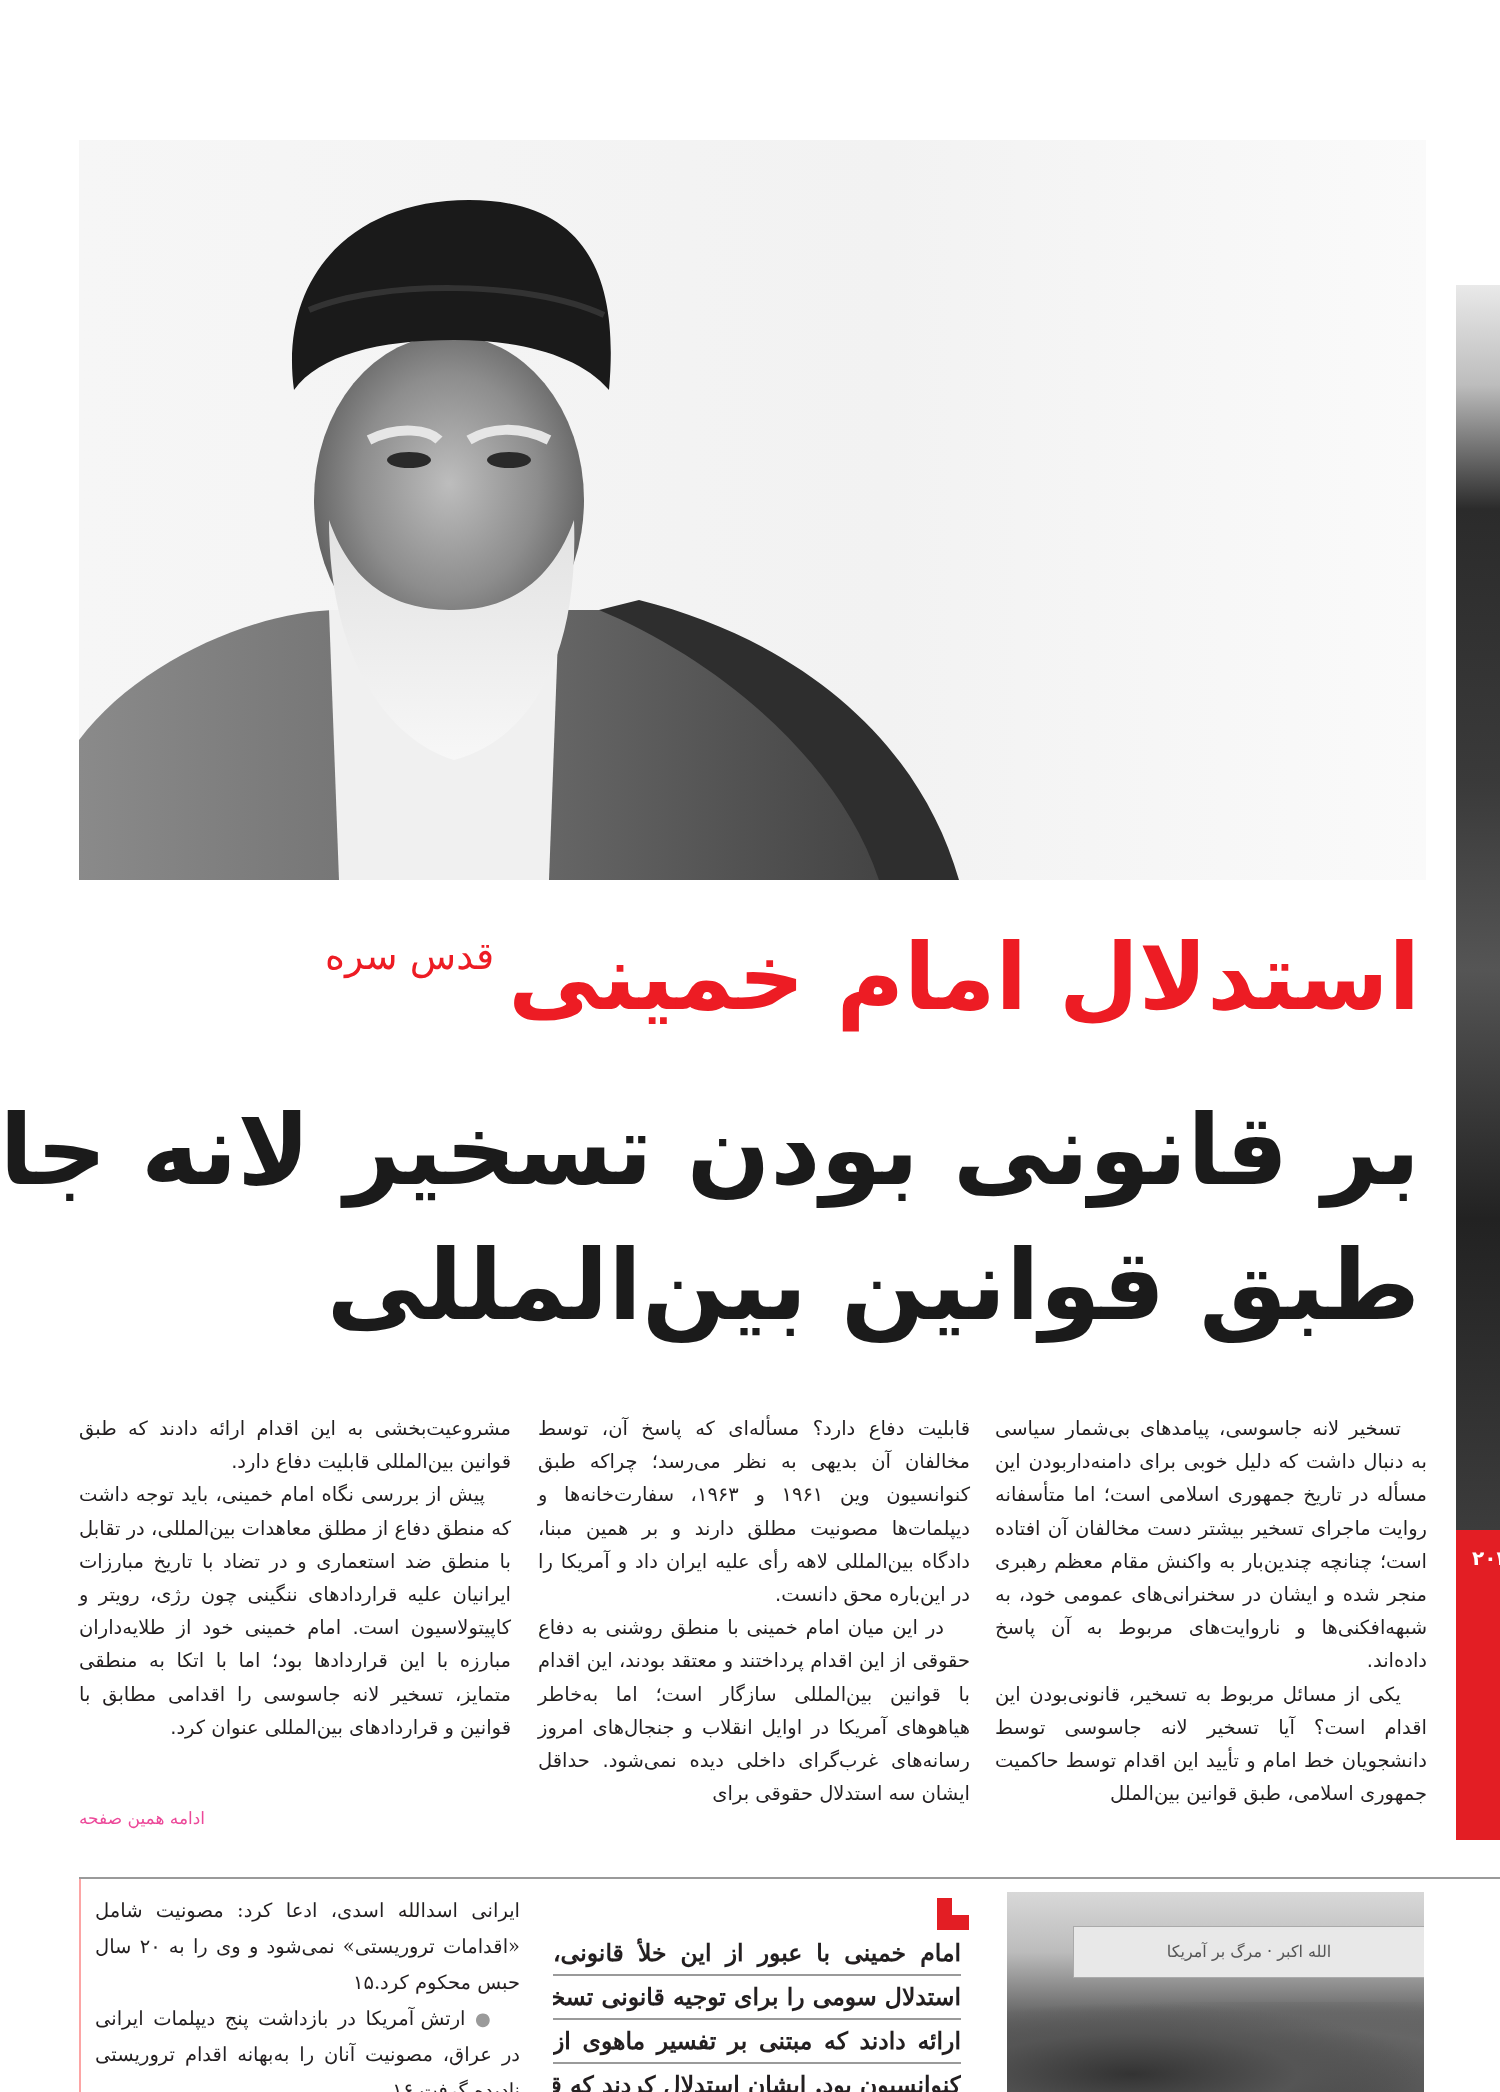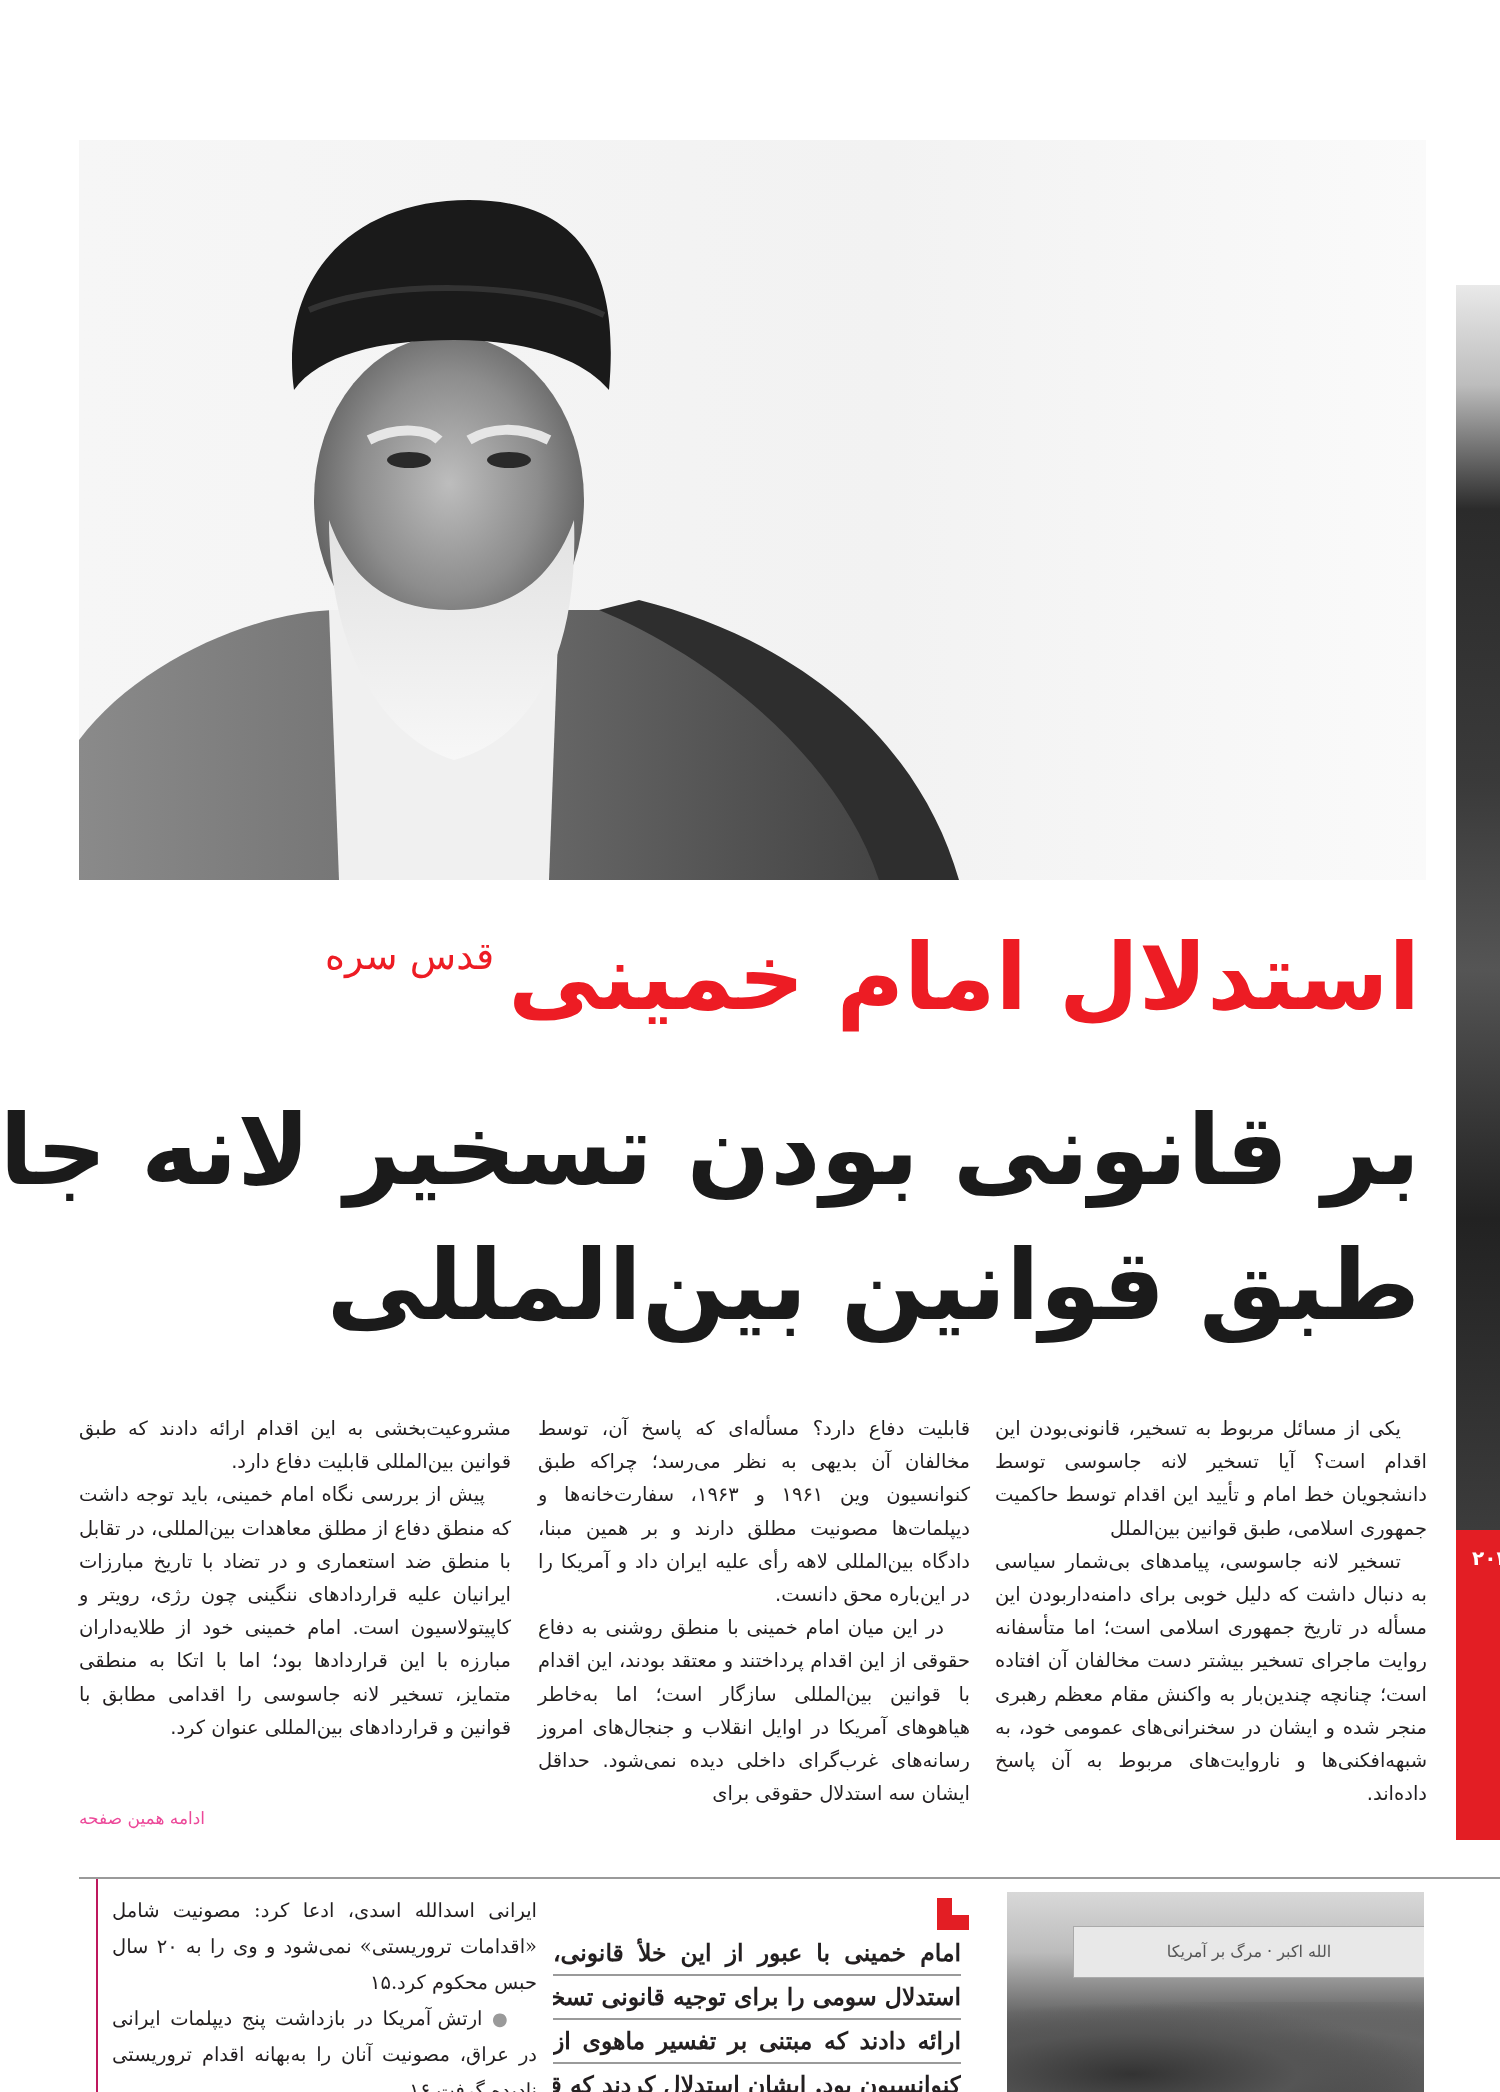--- a/index.html
+++ b/index.html
@@ -35,21 +35,21 @@
   .col p { margin:0; }
   .col p.indent { text-indent:26px; }
   #col-right { left:995px; top:1412px; width:432px; }
   #col-mid   { left:538px; top:1412px; width:432px; }
   #col-left  { left:79px;  top:1412px; width:432px; }
   #continue  { left:79px; top:1808px; width:432px; direction:rtl; text-align:left;
                font-size:17px; color:#ec4899; font-family:"DejaVu Serif", serif; }
 
   
   #bottom-rule { left:79px; top:1877px; width:1421px; height:2px; background:#9a9a9a; }
-  #box-left { left:96px; top:1879px; width:453px; height:213px; border-left:2px solid #be185d; }
+  #box-left { left:79px; top:1879px; width:453px; height:213px; border-left:2px solid #fca5a5; }
   #box-left .col { position:absolute; left:14px; top:14px; width:425px; font-family:"DejaVu Serif", serif;
                    font-size:19.5px; line-height:36px; }
   #box-left .bullet { color:#9a9a9a; font-size:18px; }
 
   #red-corner-v { left:937px; top:1898px; width:15px; height:32px; background:#e31e24; }
   #red-corner-h { left:937px; top:1915px; width:32px; height:15px; background:#e31e24; }
   #pullquote { left:553px; top:1932px; width:408px; direction:rtl; }
   #pullquote .pq-line { font-family:"DejaVu Serif", serif; font-weight:bold; font-size:23.5px;
                         line-height:42px; border-bottom:2px solid #9a9a9a; text-align:justify;
                         text-align-last:justify; white-space:nowrap; overflow:hidden; color:#231f20; }
@@ -116,22 +116,22 @@
   <span>۲۰۲</span>
 </div>
 
 <div id="hl-red" class="abs hl">
   <span>استدلال امام خمینی</span><span class="honorific">قدس سره</span>
 </div>
 <div id="hl-black-1" class="abs hl">بر قانونی بودن تسخیر لانه جاسوسی</div>
 <div id="hl-black-2" class="abs hl">طبق قوانین بین‌المللی</div>
 
 <div id="col-right" class="abs col">
+  <p class="indent">تسخیر لانه جاسوسی، پیامدهای بی‌شمار سیاسی به دنبال داشت که دلیل خوبی برای دامنه‌داربودن این مسأله در تاریخ جمهوری اسلامی است؛ اما متأسفانه روایت ماجرای تسخیر بیشتر دست مخالفان آن افتاده است؛ چنانچه چندین‌بار به واکنش مقام معظم رهبری منجر شده و ایشان در سخنرانی‌های عمومی خود، به شبهه‌افکنی‌ها و ناروایت‌های مربوط به آن پاسخ داده‌اند.</p>
   <p class="indent">یکی از مسائل مربوط به تسخیر، قانونی‌بودن این اقدام است؟ آیا تسخیر لانه جاسوسی توسط دانشجویان خط امام و تأیید این اقدام توسط حاکمیت جمهوری اسلامی، طبق قوانین بین‌الملل</p>
-  <p class="indent">تسخیر لانه جاسوسی، پیامدهای بی‌شمار سیاسی به دنبال داشت که دلیل خوبی برای دامنه‌داربودن این مسأله در تاریخ جمهوری اسلامی است؛ اما متأسفانه روایت ماجرای تسخیر بیشتر دست مخالفان آن افتاده است؛ چنانچه چندین‌بار به واکنش مقام معظم رهبری منجر شده و ایشان در سخنرانی‌های عمومی خود، به شبهه‌افکنی‌ها و ناروایت‌های مربوط به آن پاسخ داده‌اند.</p>
 </div>
 <div id="col-mid" class="abs col">
   <p>قابلیت دفاع دارد؟ مسأله‌ای که پاسخ آن، توسط مخالفان آن بدیهی به نظر می‌رسد؛ چراکه طبق کنوانسیون وین ۱۹۶۱ و ۱۹۶۳، سفارت‌خانه‌ها و دیپلمات‌ها مصونیت مطلق دارند و بر همین مبنا، دادگاه بین‌المللی لاهه رأی علیه ایران داد و آمریکا را در این‌باره محق دانست.</p>
   <p class="indent">در این میان امام خمینی با منطق روشنی به دفاع حقوقی از این اقدام پرداختند و معتقد بودند، این اقدام با قوانین بین‌المللی سازگار است؛ اما به‌خاطر هیاهوهای آمریکا در اوایل انقلاب و جنجال‌های امروز رسانه‌های غرب‌گرای داخلی دیده نمی‌شود. حداقل ایشان سه استدلال حقوقی برای</p>
 </div>
 <div id="col-left" class="abs col">
   <p>مشروعیت‌بخشی به این اقدام ارائه دادند که طبق قوانین بین‌المللی قابلیت دفاع دارد.</p>
   <p class="indent">پیش از بررسی نگاه امام خمینی، باید توجه داشت که منطق دفاع از مطلق معاهدات بین‌المللی، در تقابل با منطق ضد استعماری و در تضاد با تاریخ مبارزات ایرانیان علیه قراردادهای ننگینی چون رژی، رویتر و کاپیتولاسیون است. امام خمینی خود از طلایه‌داران مبارزه با این قراردادها بود؛ اما با اتکا به منطقی متمایز، تسخیر لانه جاسوسی را اقدامی مطابق با قوانین و قراردادهای بین‌المللی عنوان کرد.</p>
 </div>
 <div id="continue" class="abs">ادامه همین صفحه</div>

